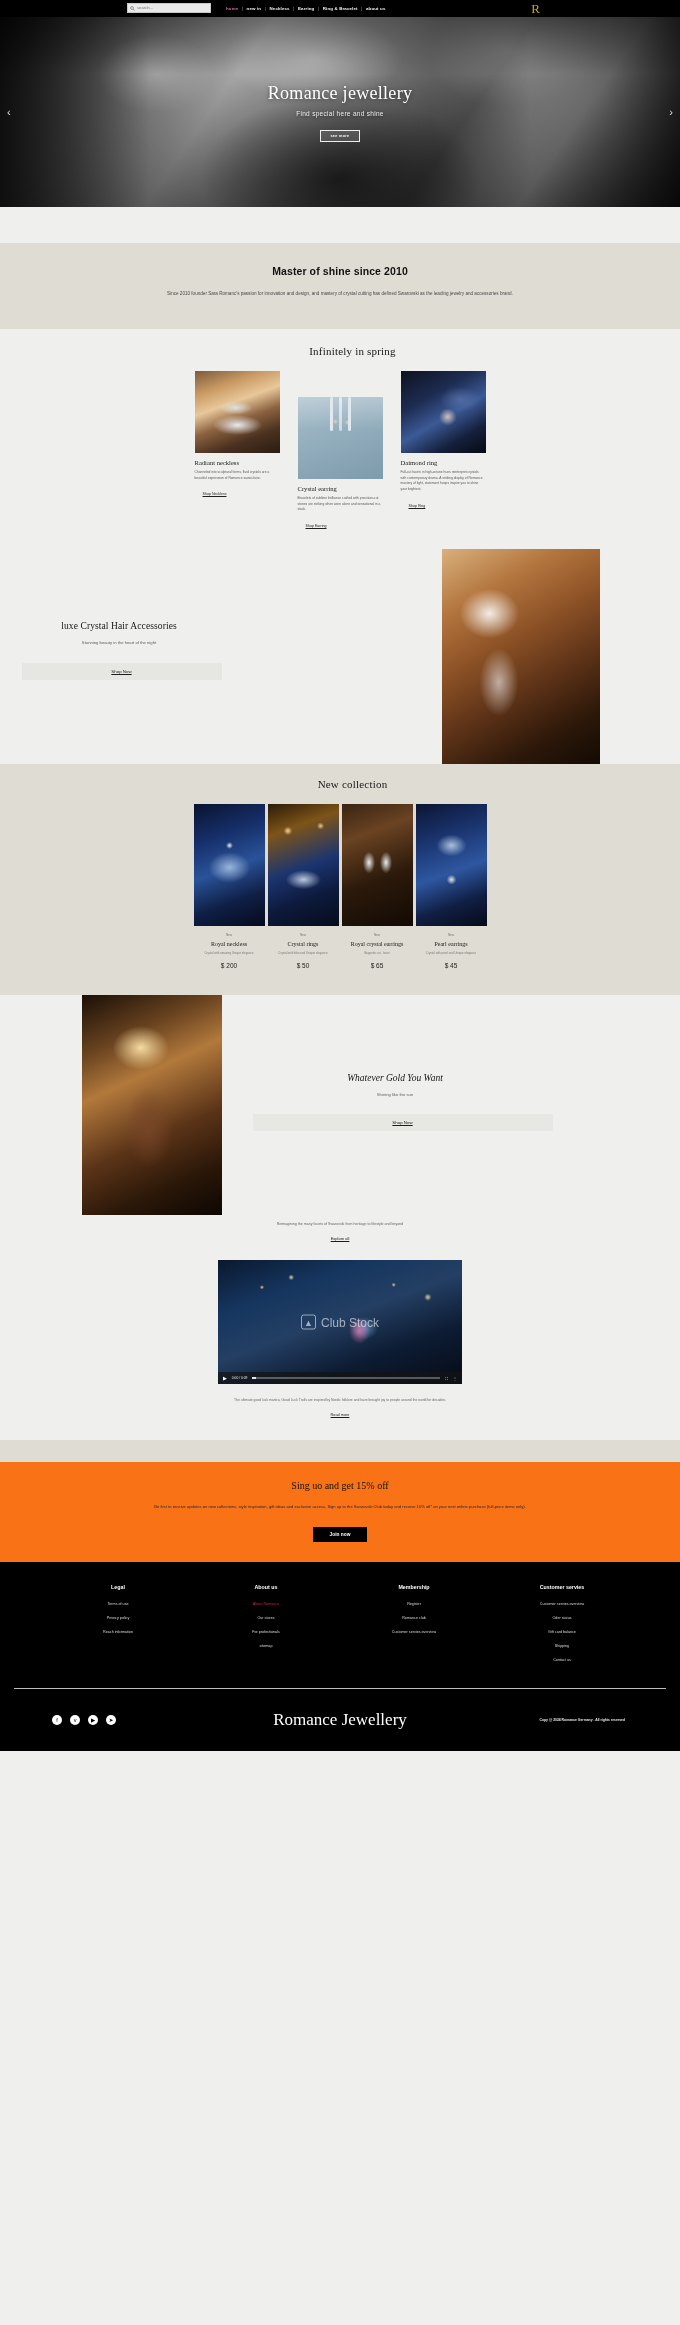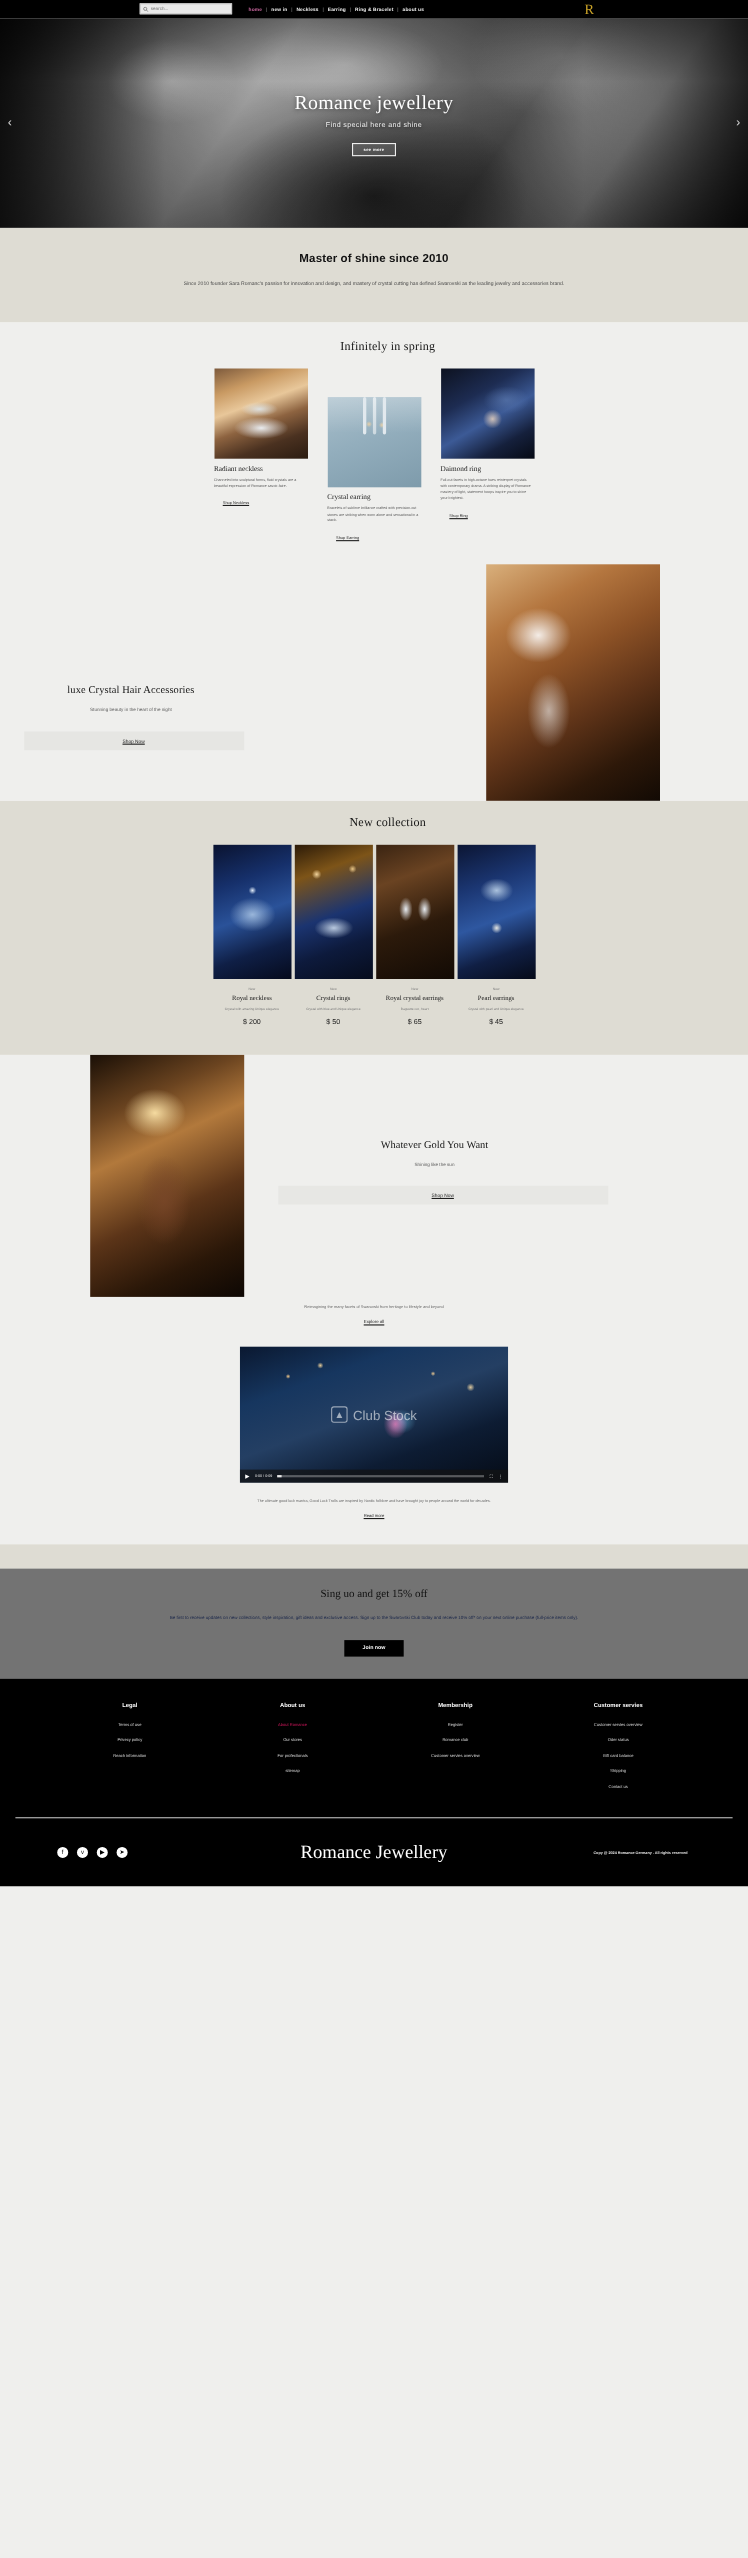--- a/index.html
+++ b/index.html
@@ -113,20 +113,21 @@
     font-family: "Liberation Sans", sans-serif; line-height: 1;
   }
   .hero-arrow.left { left: 7px; }
   .hero-arrow.right { right: 7px; }
 
   
   .about {
     background: #dedcd3;
     padding: 22px 0 30px;
     text-align: center;
+    margin-top: 36px;
   }
   .about h2 {
     font-size: 10.5px; font-weight: bold; letter-spacing: .1px;
     margin-bottom: 13px; color: #121212;
   }
   .about p {
     font-size: 4.6px; line-height: 1.95; color: #4a4a4a;
     width: 400px; margin: 0 auto;
   }
 
@@ -190,21 +191,21 @@
     position: relative; background: #efefed; height: 215px;
   }
   .luxe-img {
     position: absolute; right: 80px; top: 0; width: 158px; height: 215px;
     background:
       radial-gradient(ellipse 48px 40px at 30% 30%, rgba(255,255,255,.88), transparent 62%),
       radial-gradient(ellipse 30px 52px at 36% 62%, rgba(245,248,250,.6), transparent 65%),
       linear-gradient(150deg,#d9b07c 0%,#b4763f 22%,#8d5226 42%,#5e3318 62%,#2d1809 82%,#120a04 100%);
   }
   .luxe-text {
-    position: absolute; left: 14px; top: 72px; width: 210px; text-align: center; margin-top: 38px;
+    position: absolute; left: 14px; top: 72px; width: 210px; text-align: center;
   }
   .luxe-text h2 {
     font-family: "Liberation Serif", serif;
     font-size: 9.5px; font-weight: normal; color: #161616; letter-spacing: .1px;
   }
   .luxe-text p { font-size: 4.2px; color: #5d5d5d; margin-top: 9px; }
   .luxe-btn {
     margin-top: 18px; width: 200px; margin-left: 5px;
     background: #e6e6e3; padding: 6px 0;
     font-size: 4.4px; text-decoration: underline; color: #1c1c1c;
@@ -258,21 +259,21 @@
     background:
       radial-gradient(ellipse 44px 34px at 42% 24%, rgba(255,230,170,.92), transparent 64%),
       radial-gradient(ellipse 36px 60px at 48% 60%, rgba(120,70,40,.85), transparent 68%),
       linear-gradient(155deg,#1a0f06 0%,#6b4420 22%,#b2793c 38%,#5b3418 62%,#2a1708 82%,#0d0703 100%);
   }
   .gold-text {
     position: absolute; left: 230px; top: 78px; width: 330px; text-align: center;
   }
   .gold-text h2 {
     font-family: "Liberation Serif", serif;
-    font-size: 9.5px; font-weight: normal; color: #151515;
+    font-size: 9.5px; font-weight: normal; color: #151515; font-style: italic;
   }
   .gold-text p { font-size: 4.2px; color: #5d5d5d; margin-top: 9px; }
   .gold-btn {
     margin-top: 17px; width: 300px; margin-left: 15px;
     background: #e7e7e4; padding: 6px 0;
     font-size: 4.4px; text-decoration: underline; color: #1c1c1c;
     cursor: pointer; border: 0; font-family: "Liberation Sans", sans-serif;
   }
 
   
@@ -337,21 +338,21 @@
   .jewel-cap p { font-size: 3.4px; color: #6a6a6a; margin-top: 8px; }
   .jewel-cap .rm {
     display:inline-block; margin-top: 9px; font-size: 3.8px;
     text-decoration: underline; color:#1c1c1c; cursor: pointer;
   }
 
   .spacer-band { height: 22px; background: #dedcd3; }
 
   
   .signup {
-    background: #737373; text-align: center; padding: 18px 0 20px;
+    background: #f97316; text-align: center; padding: 18px 0 20px;
   }
   .signup h2 {
     font-family: "Liberation Serif", serif;
     font-size: 10px; font-weight: normal; color: #111;
   }
   .signup p {
     font-size: 4.1px; color: #18254a; line-height: 2.1;
     width: 560px; margin: 12px auto 0;
   }
   .join-btn {

